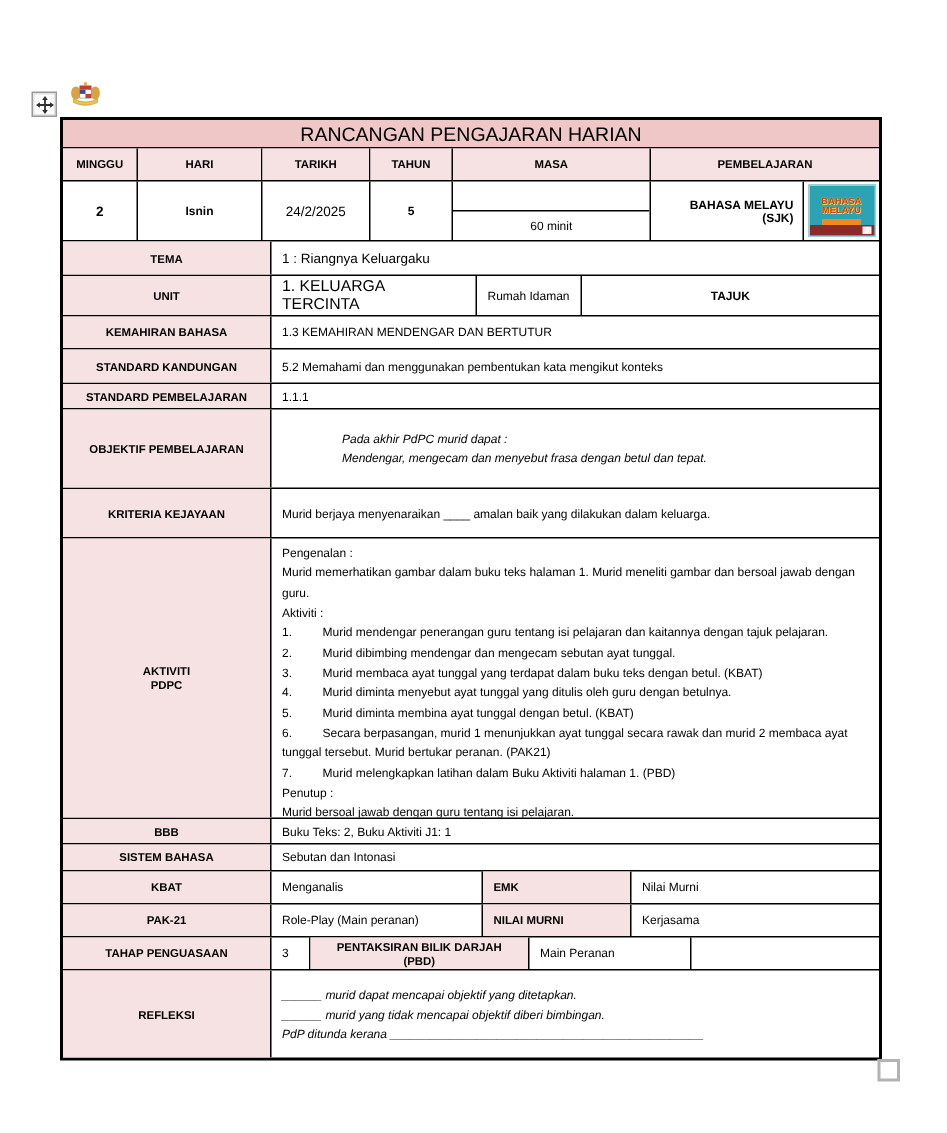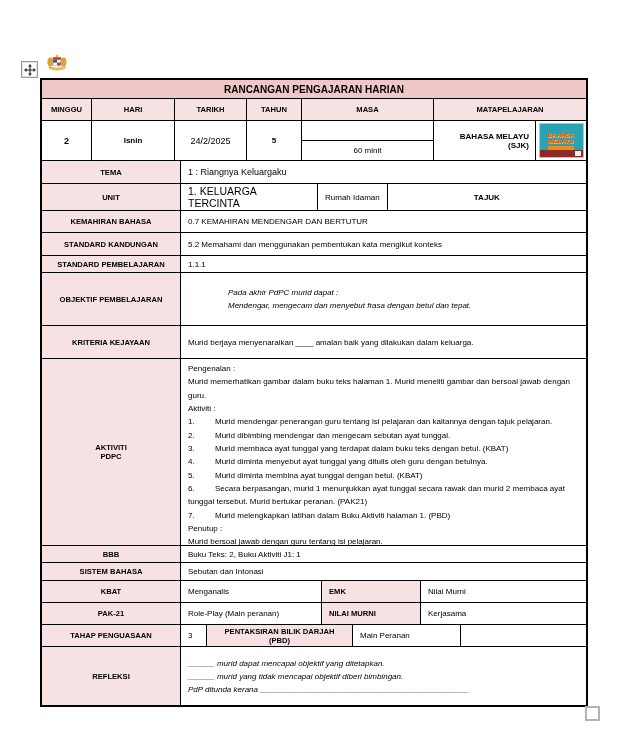--- a/index.html
+++ b/index.html
@@ -32,21 +32,21 @@
      font-size:8px;overflow:hidden;}
   .c:last-child{border-right:none;flex:1;}
   .lbl{background:var(--pink-light);font-weight:bold;justify-content:center;text-align:left;
      padding:0 4px;font-size:7.6px;flex-direction:column;}
   .lbl-left{background:var(--pink-light);font-weight:bold;font-size:7.6px;}
   .center{justify-content:center;text-align:center;}
   .bold{font-weight:bold;}
   .w-label{width:139px;flex:none;}
 
   .banner{height:19px;}
-  .banner .c{background:var(--pink-dark);font-weight:bold;font-size:10px;justify-content:center;width:100%;}
+  .banner .c{background:var(--pink-dark);font-weight:normal;font-size:13px;justify-content:center;width:100%;}
 
   .r-heads{height:22px;}
   .r-vals{height:40px;}
   .cw0{width:50px;flex:none}.cw1{width:83px;flex:none}.cw2{width:72px;flex:none}
   .cw3{width:55px;flex:none}.cw4{width:132px;flex:none}
 
   .masa-split{flex-direction:column;align-items:stretch;padding:0;}
   .masa-split .half{flex:1;display:flex;align-items:center;justify-content:center;}
   .masa-split .half.top{border-bottom:1px solid var(--line);}
 
@@ -119,21 +119,21 @@
     <div class="row banner">
       <div class="c">RANCANGAN PENGAJARAN HARIAN</div>
     </div>
 
     <div class="row r-heads">
       <div class="c lbl cw0">MINGGU</div>
       <div class="c lbl cw1">HARI</div>
       <div class="c lbl cw2">TARIKH</div>
       <div class="c lbl cw3">TAHUN</div>
       <div class="c lbl cw4">MASA</div>
-      <div class="c lbl">MATAPELAJARAN</div>
+      <div class="c lbl">PEMBELAJARAN</div>
     </div>
 
     <div class="row r-vals">
       <div class="c center bold cw0" style="font-size:9px">2</div>
       <div class="c center bold cw1">Isnin</div>
       <div class="c center cw2" style="font-size:9px">24/2/2025</div>
       <div class="c center bold cw3">5</div>
       <div class="c masa-split cw4">
         <div class="half top"></div>
         <div class="half">60 minit</div>
@@ -159,21 +159,21 @@
 
     <div class="row r-unit">
       <div class="c lbl w-label">UNIT</div>
       <div class="c unit-val">1. KELUARGA TERCINTA</div>
       <div class="c">Rumah Idaman</div>
       <div class="c tajuk-lbl">TAJUK</div>
     </div>
 
     <div class="row r-kemahiran">
       <div class="c lbl w-label">KEMAHIRAN BAHASA</div>
-      <div class="c">0.7 KEMAHIRAN MENDENGAR DAN BERTUTUR</div>
+      <div class="c">1.3 KEMAHIRAN MENDENGAR DAN BERTUTUR</div>
     </div>
 
     <div class="row r-kandungan">
       <div class="c lbl w-label">STANDARD KANDUNGAN</div>
       <div class="c">5.2 Memahami dan menggunakan pembentukan kata mengikut konteks</div>
     </div>
 
     <div class="row r-pembelajaran">
       <div class="c lbl w-label">STANDARD PEMBELAJARAN</div>
       <div class="c">1.1.1</div>

